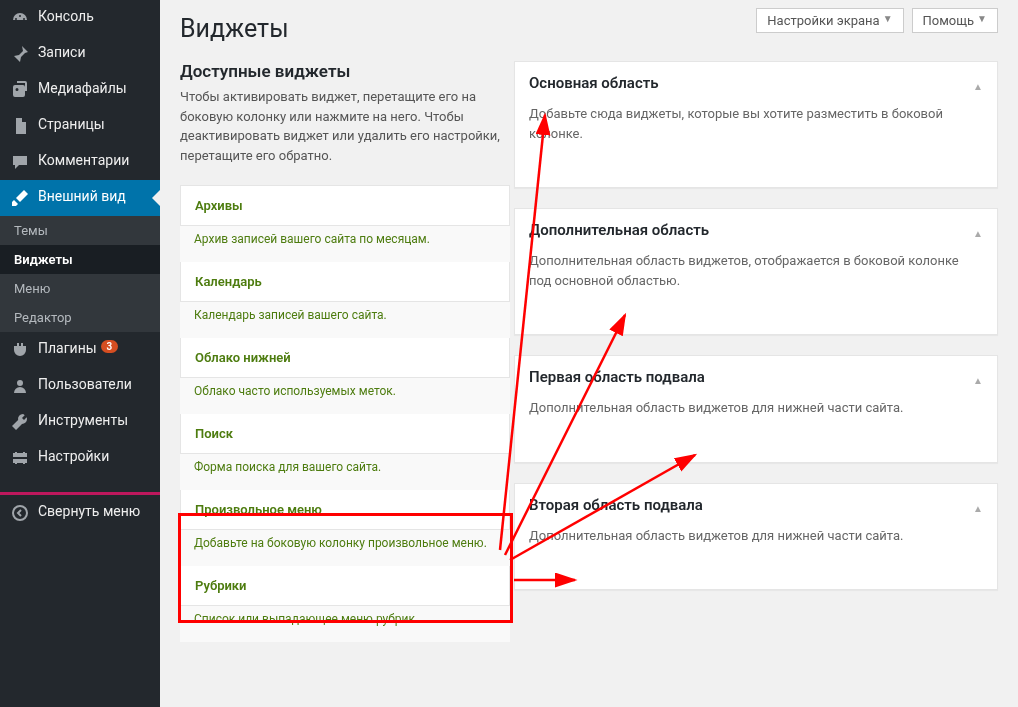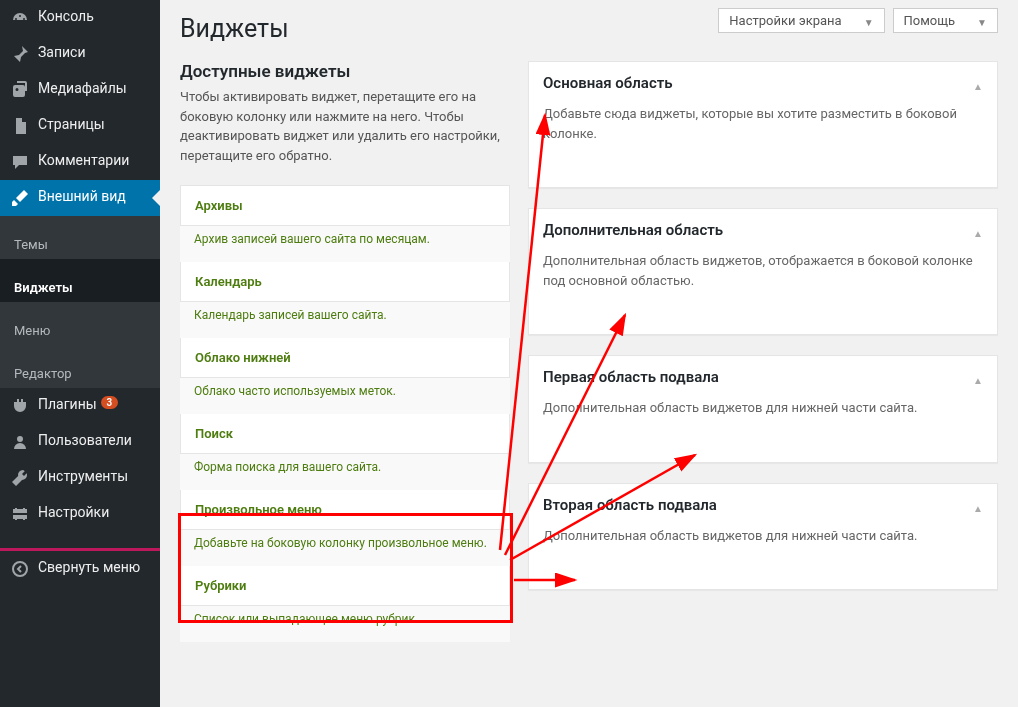--- a/index.html
+++ b/index.html
@@ -5,30 +5,30 @@
   *{box-sizing:border-box;margin:0;padding:0;font-family:-apple-system,BlinkMacSystemFont,"Segoe UI",Roboto,sans-serif}
   body{background:#f1f1f1;color:#333;font-size:13px;width:1018px;height:707px;overflow:hidden;position:relative}
   .sidebar{position:absolute;left:0;top:0;bottom:0;width:160px;background:#23282d;color:#eee}
   .sidebar .item{display:flex;align-items:flex-start;padding:8px 10px;color:#eee;cursor:pointer;font-size:14px;position:relative}
   .sidebar .item .icon{width:20px;height:20px;margin-right:8px;fill:#a0a5aa;display:flex;align-items:center;justify-content:center}
   .sidebar .item .icon svg{width:20px;height:20px}
   .sidebar .item.active{background:#0073aa;color:#fff}
   .sidebar .item.active .icon{fill:#fff}
   .sidebar .item.active::after{content:"";position:absolute;right:0;top:50%;transform:translateY(-50%);border:8px solid transparent;border-right-color:#f1f1f1}
   .sidebar .sub{background:#32373c}
-  .sidebar .sub .subitem{padding:21px 12px 7px 14px;color:#b4b9be;cursor:pointer;font-size:13px}
+  .sidebar .sub .subitem{padding:7px 12px 7px 14px;color:#b4b9be;cursor:pointer;font-size:13px}
   .sidebar .sub .subitem.current{background:#191e23;color:#fff;font-weight:600}
   .badge{display:inline-block;background:#d54e21;color:#fff;border-radius:9px;font-size:10px;padding:1px 6px;margin-left:4px;font-weight:600}
   .collapse{border-top:3px solid #be185d;margin-top:16px;padding-top:4px}
   .main{position:absolute;left:160px;right:0;top:0;bottom:0;padding:10px 20px 20px 20px;overflow:hidden}
   .top-buttons{position:absolute;right:20px;top:8px;display:flex;gap:8px}
-  .top-btn{background:#fff;border:1px solid #ccc;padding:4px 10px;font-size:13px;color:#555;cursor:pointer;display:flex;align-items:flex-end;gap:22px}
+  .top-btn{background:#fff;border:1px solid #ccc;padding:4px 10px;font-size:13px;color:#555;cursor:pointer;display:flex;align-items:flex-start;gap:3px}
   .top-btn .caret{font-size:10px;color:#888}
   h1.page-title{font-size:25px;font-weight:400;color:#23282d;margin:4px 0 18px 0}
-  .columns{display:flex;gap:18px}
+  .columns{display:flex;gap:4px}
   .col-left{width:330px}
   .col-right{flex:1}
   h2.section{font-size:17px;font-weight:600;color:#23282d;margin-bottom:6px}
   p.section-desc{font-size:13px;color:#555;line-height:1.5;margin-bottom:20px}
   .col-left .gtitle{padding:12px 14px;font-weight:600;color:#4d7c0f;font-size:13px;background:#fff;cursor:move}
   .col-left .gdesc{padding:4px 14px 14px 14px;font-size:12px;color:#4d7c0f;line-height:1.5;background:#f9f9f9}
   .available-list>.unit{margin-bottom:0}
   .available-list .gtitle{border:1px solid #e5e5e5;border-top:none}
   .available-list .unit:first-child .gtitle{border-top:1px solid #e5e5e5}
   .area{background:#fff;border:1px solid #e5e5e5;box-shadow:0 1px 1px rgba(0,0,0,.04);margin-bottom:20px}

